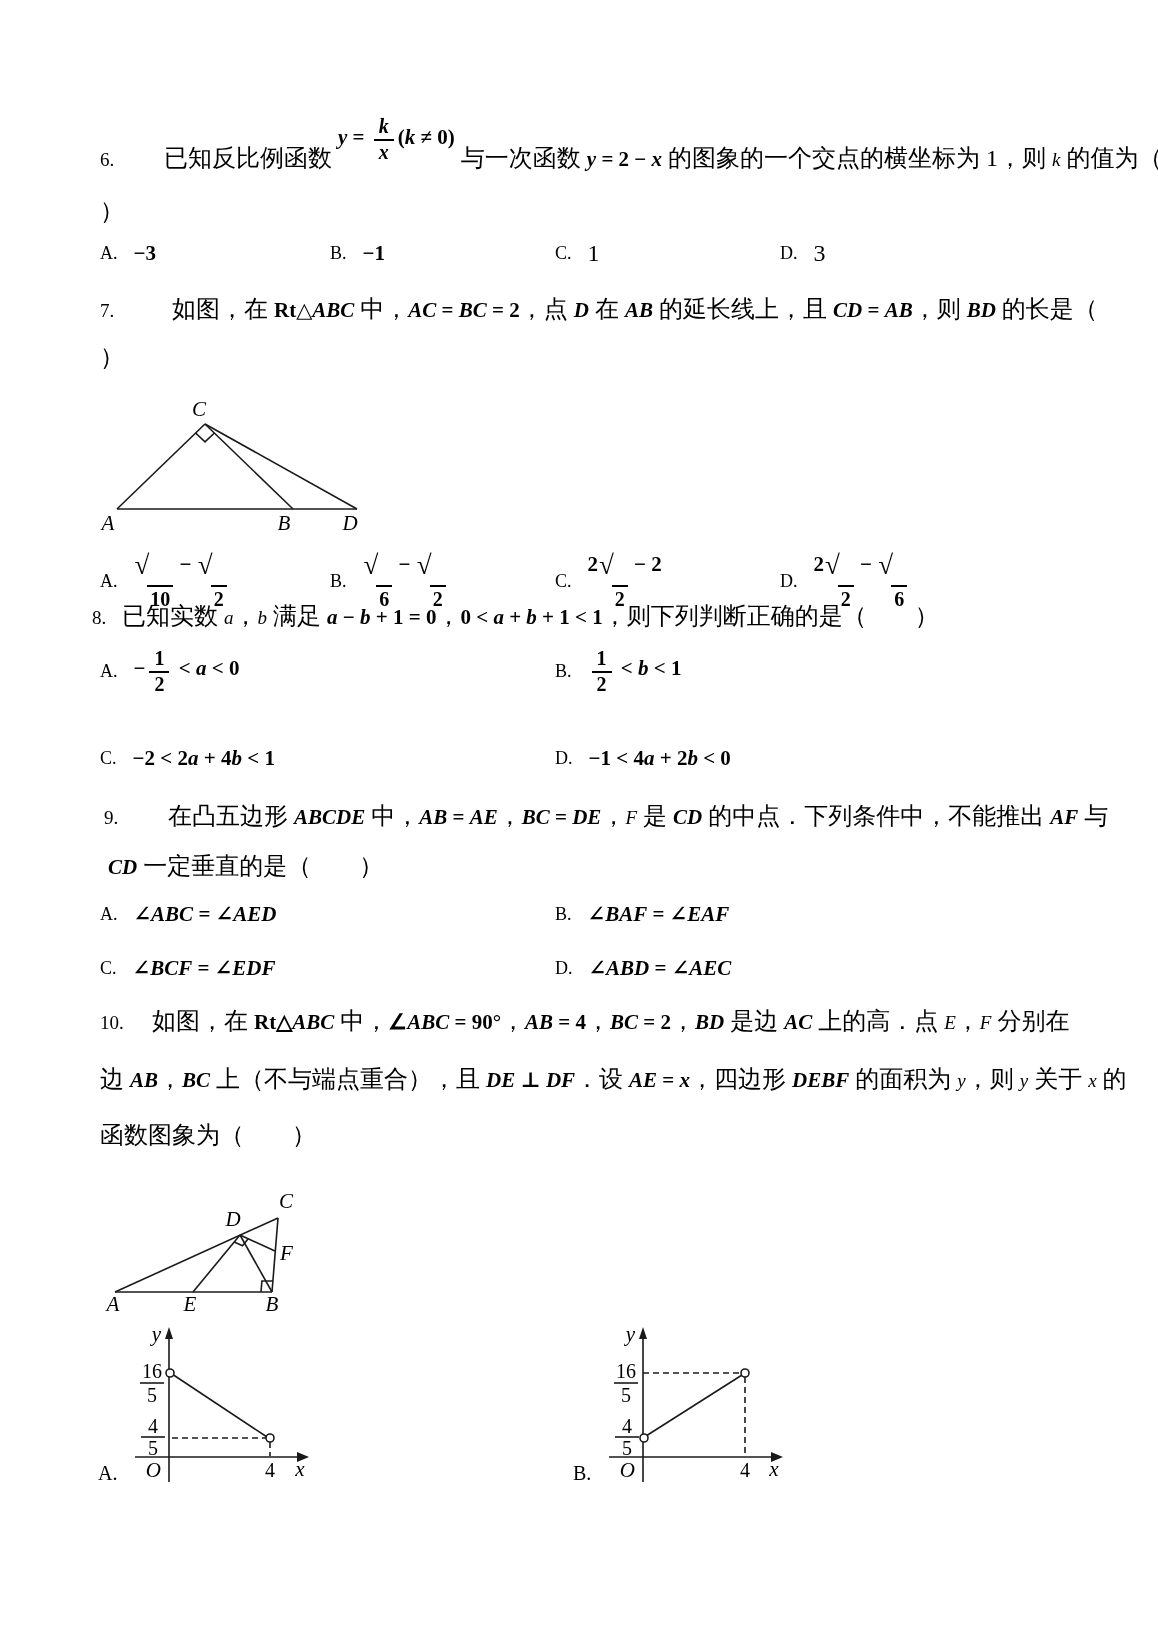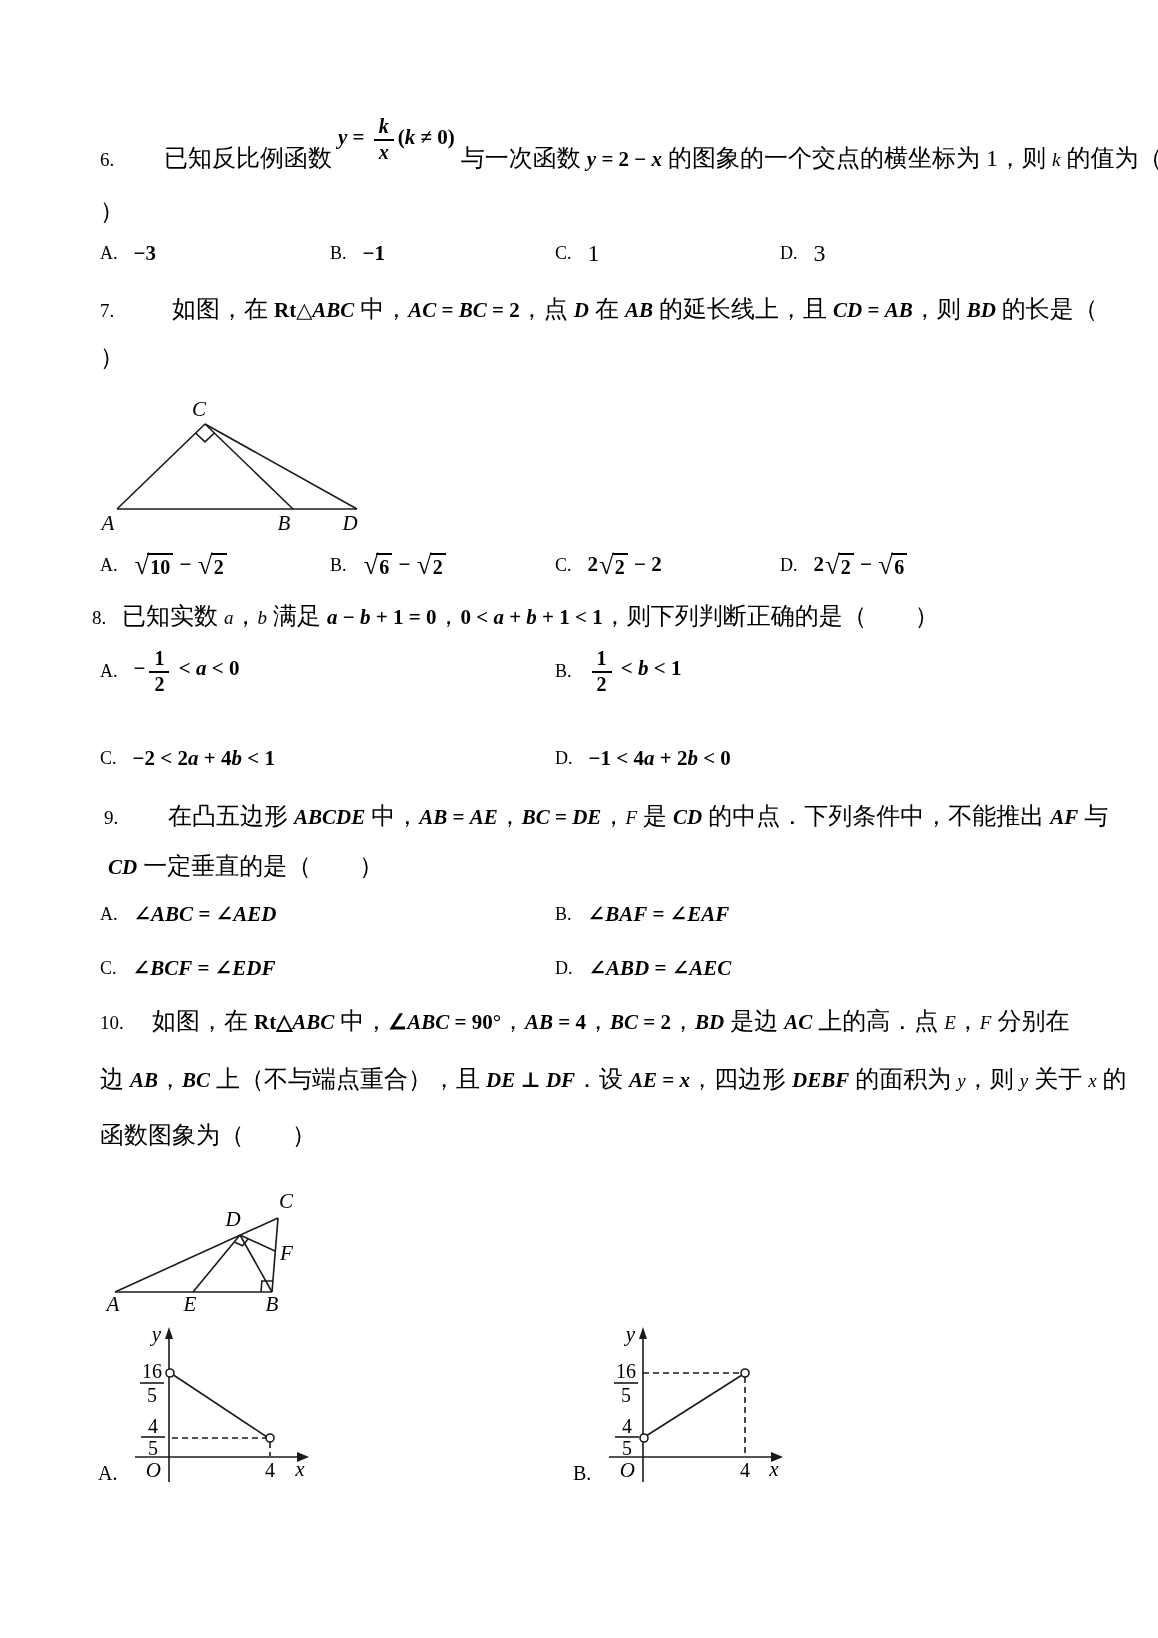--- a/index.html
+++ b/index.html
@@ -14,21 +14,21 @@
   .seg-m{font-size:21px;font-weight:bold;font-style:italic;}
   .seg-u{font-size:21px;font-weight:bold;}
   .seg-g{display:inline-block;position:relative;margin:0 6px;}
   .frac{display:inline-flex;flex-direction:column;align-items:center;vertical-align:middle;
         font-size:20px;font-weight:bold;line-height:1.08;margin:0 4px;}
   .frac.it{font-style:italic;}
   .fnum{padding:0 5px 1px;border-bottom:2px solid #000;}
   .fden{padding-top:1px;}
   .sqrt{display:inline-flex;vertical-align:-3px;font-weight:bold;margin:0 1px;}
   .rad{font-size:27px;line-height:24px;}
-  .radv{border-top:2.5px solid #000;font-size:20px;line-height:24px;padding:0 3px;margin-left:-2px;}
+  .radv{border-top:2.5px solid #000;font-size:20px;line-height:24px;padding:0 3px;margin-left:-2px;margin-top:32px;}
   
   .optrow{display:grid;}
   .cols4{grid-template-columns:230px 225px 225px auto;}
   .cols2{grid-template-columns:455px auto;}
   .opt{display:flex;align-items:center;}
   .olabel{font-size:18px;margin-right:16px;}
   .gopt{font-size:20px;}
   
   svg{overflow:visible;}
   .figline{stroke:#1a1a1a;stroke-width:1.6;fill:none;}

